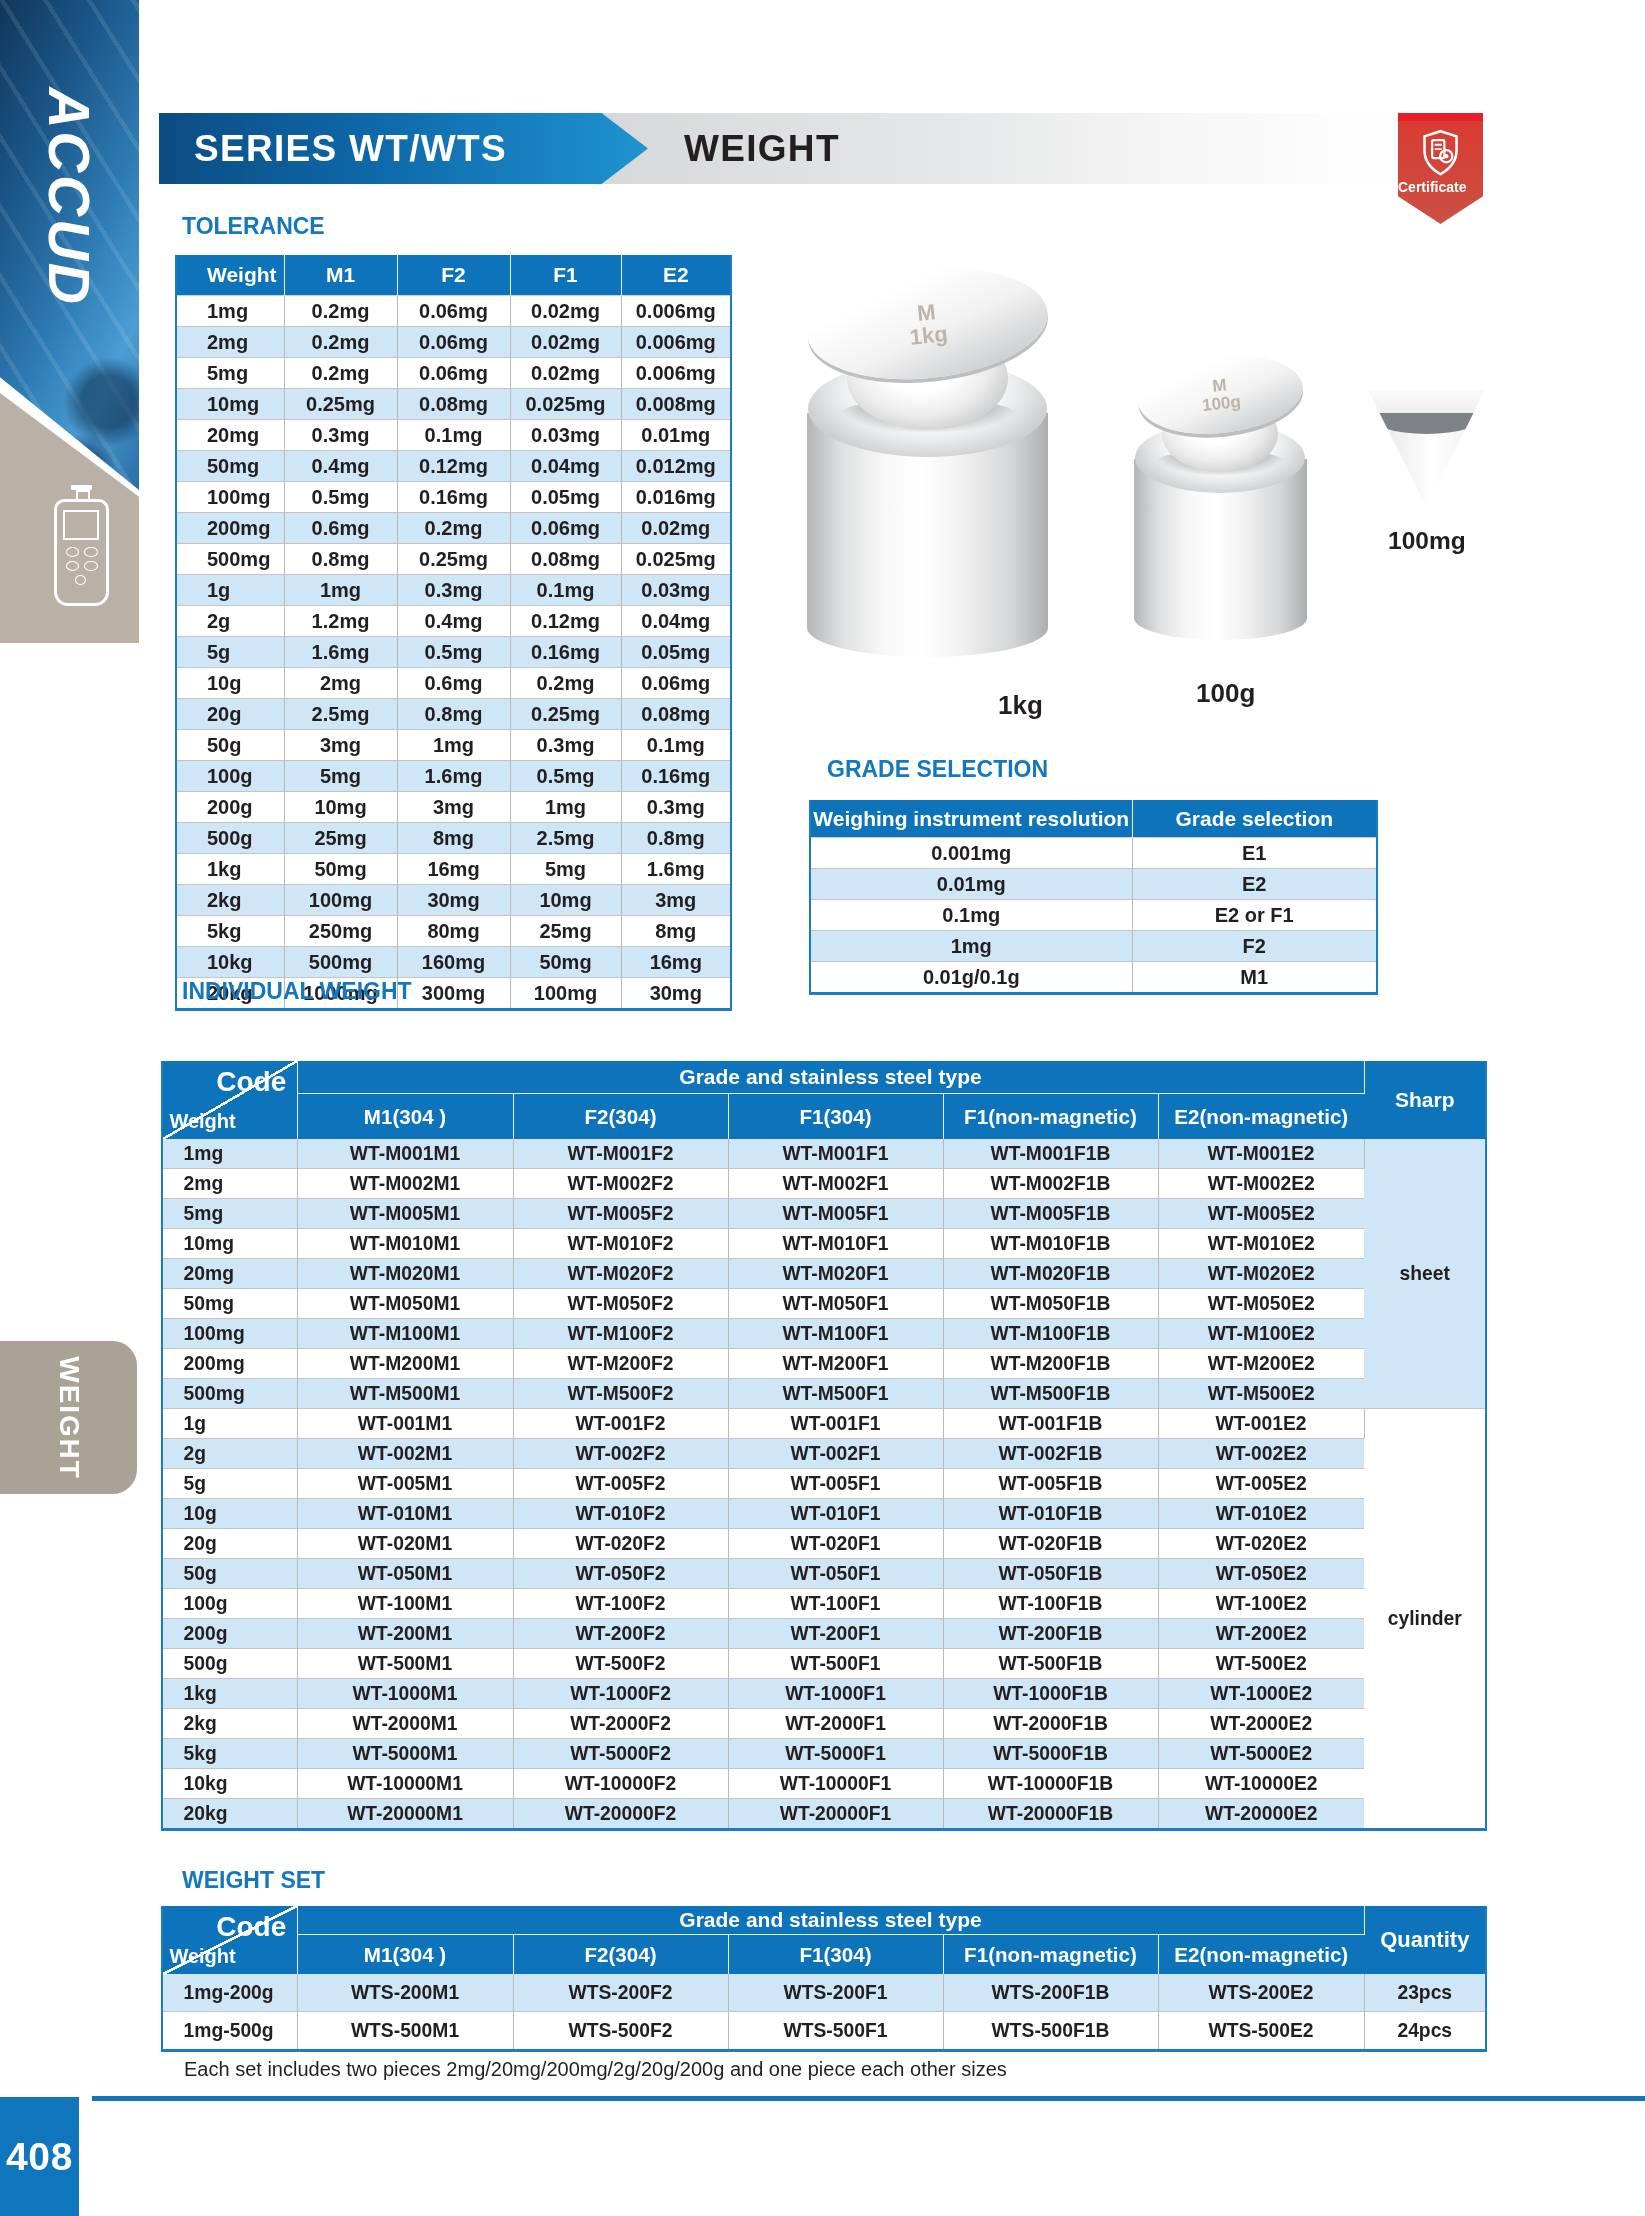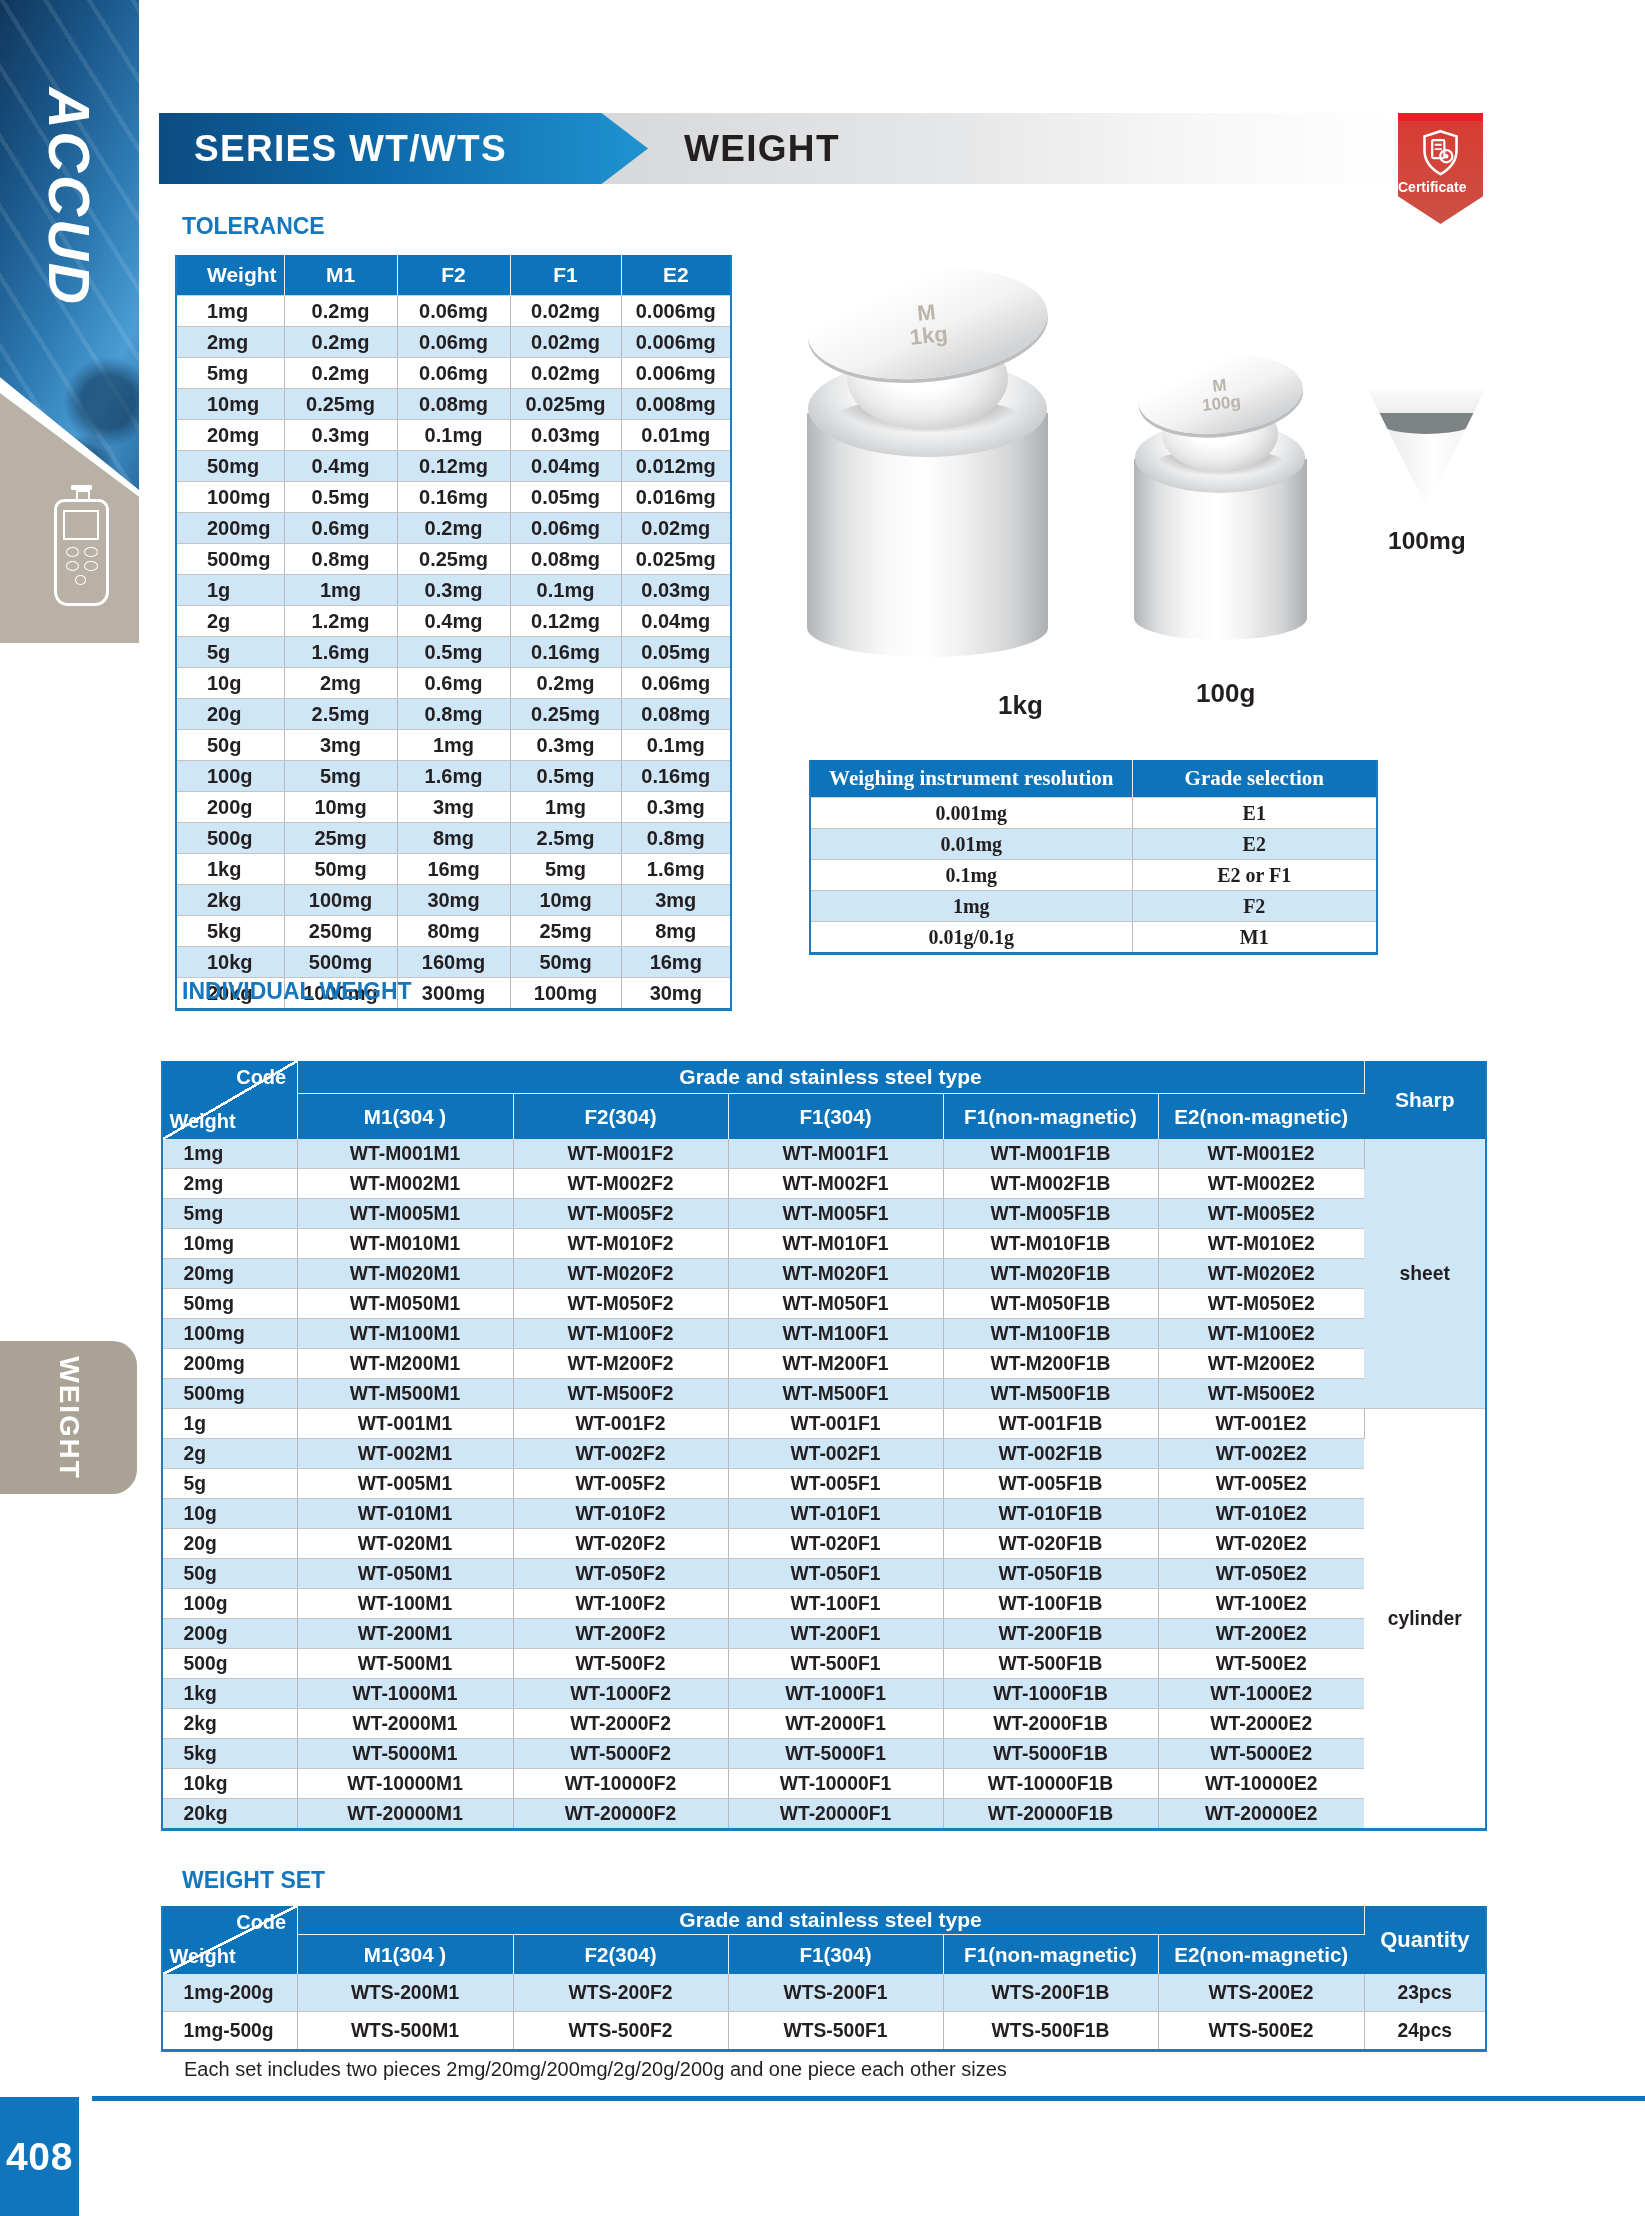--- a/index.html
+++ b/index.html
@@ -68,38 +68,38 @@
   
   #tol{left:175px;top:255px;width:557px;}
   #tol th{height:40px;font-size:21px;}
   #tol th.wcol{text-align:left;padding-left:30px;}
   #tol td{height:30px;font-size:20px;}
   #tol td:first-child{text-align:left;padding-left:30px;}
   tbody.sB tr:nth-child(even) td{background:#cfe6f7;}
   tbody.sA tr:nth-child(odd) td{background:#cfe6f7;}
 
   
-  #grade{left:809px;top:760px;width:567px;font-family:Liberation Serif, serif;}
+  #grade{left:809px;top:800px;width:567px;}
   #grade th{height:37px;font-size:21px;}
   #grade td{height:30px;font-size:20px;}
 
   
   #indiv{left:161px;top:1061px;width:1323px;}
   #indiv th.gh{height:32px;font-size:21px;border-bottom:1.9px solid #e9f1f8;}
   #indiv th.sub{height:45px;font-size:20.6px;}
   #indiv td{height:29px;font-size:19.3px;}
   #wset{left:161px;top:1906px;width:1323px;}
   #wset th.gh{height:28px;font-size:21px;border-bottom:1.9px solid #e9f1f8;}
   #wset th.sub{height:39px;font-size:20.6px;}
   #wset td{height:37px;font-size:19.3px;}
   #indiv td:first-child, #wset td:first-child{text-align:left;padding-left:20.6px;}
 
   th.corner{position:relative;
     background:linear-gradient(to bottom right,#0d73ba calc(50% - 1.3px),#ffffff calc(50% - 1.3px) calc(50% + 1.3px),#0d73ba calc(50% + 1.3px)) !important;}
-  th.corner .c-top{position:absolute;right:10.3px;top:5.2px;font-size:20px;}
+  th.corner .c-top{position:absolute;right:10.3px;top:5.2px;font-size:28px;}
   th.corner .c-bot{position:absolute;left:6.4px;bottom:6.4px;font-size:20px;}
   td.shape-cell{font-weight:bold;font-size:20.6px;border-bottom:none;}
   td.shape-sheet{background:#cfe6f7 !important;}
   td.shape-cyl{background:#ffffff !important;}
   tbody.sB tr:first-child td{border-top:1.9px solid #cdd0d2;}
 
   
   .wimg{position:absolute;}
   .cyl-body{position:absolute;
     background:linear-gradient(90deg,#b3b4b5 0%,#dedfe0 14%,#f8f8f8 32%,#ffffff 48%,#f1f1f2 64%,#d4d5d6 85%,#adaeaf 100%);

